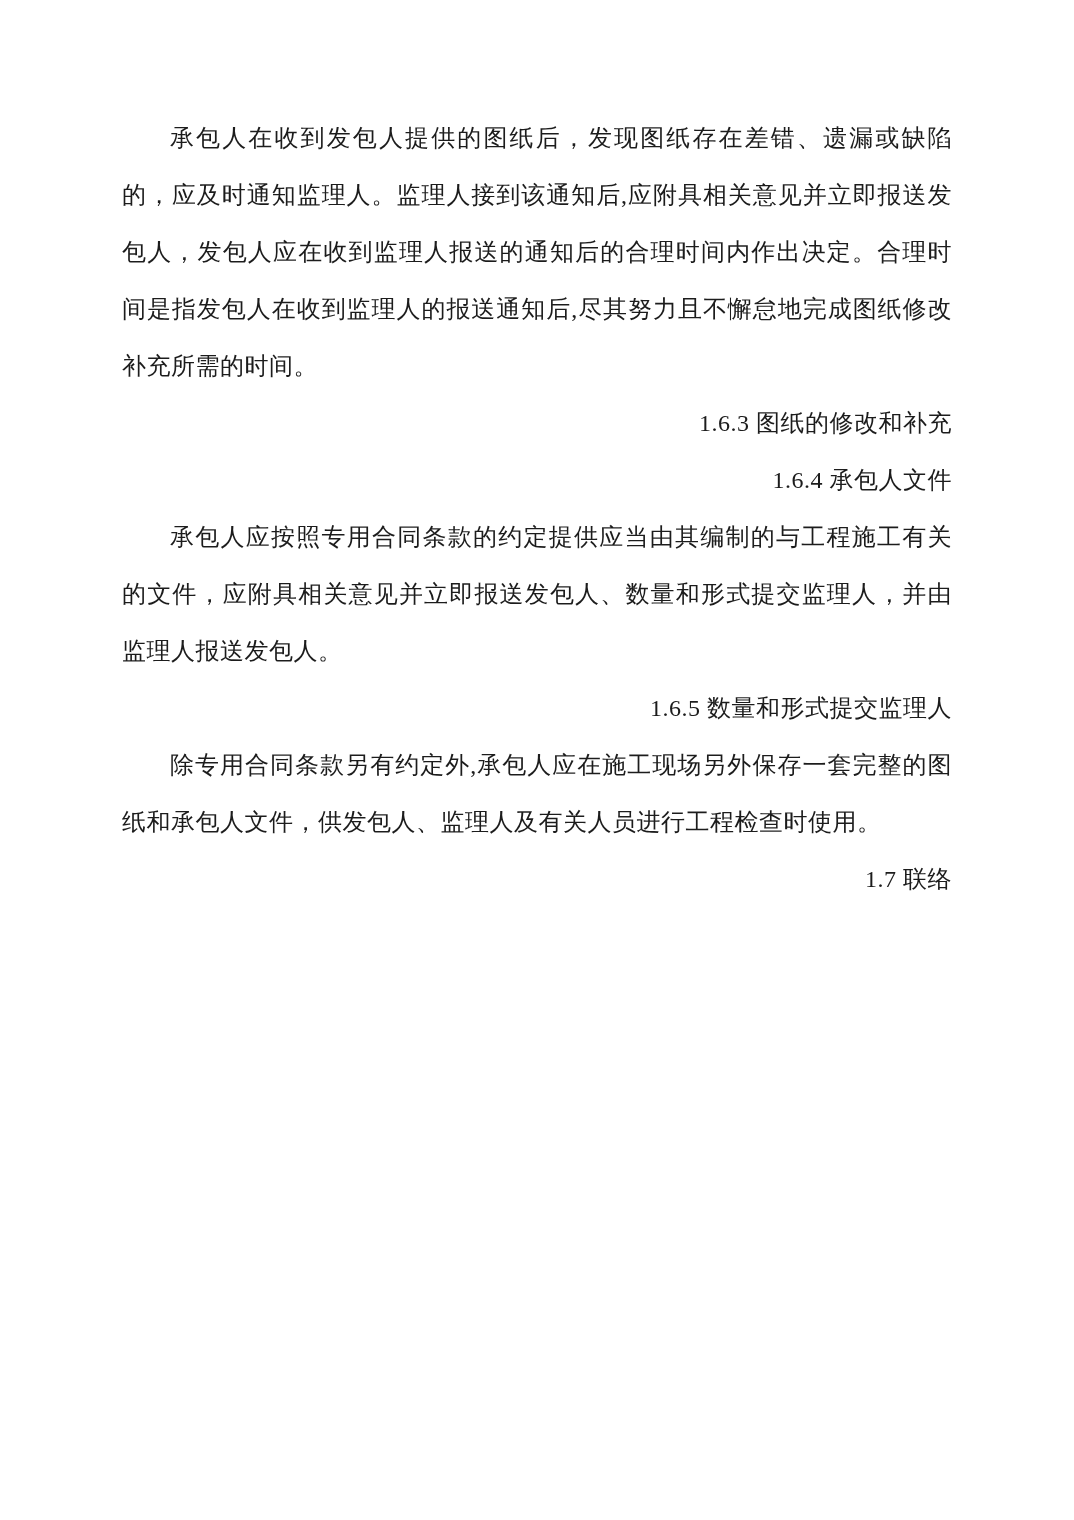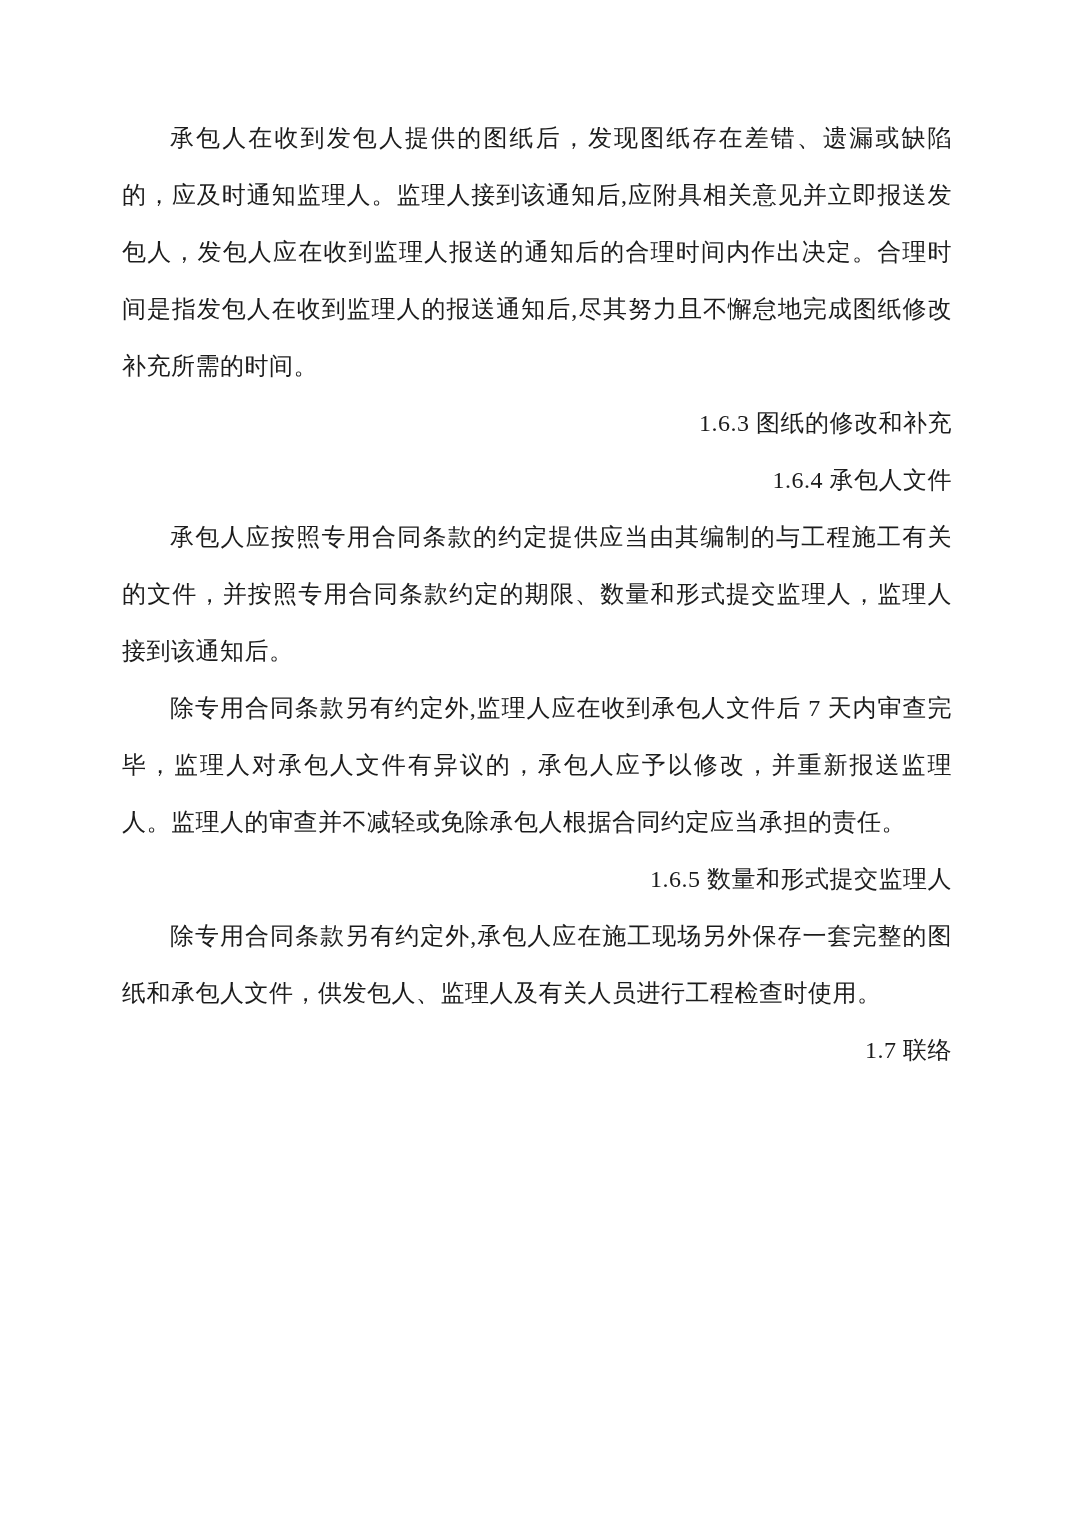--- a/index.html
+++ b/index.html
@@ -38,19 +38,18 @@
   }
 </style>
 </head>
 <body>
 
 <div class="page">
   <div class="doc">
     <p>承包人在收到发包人提供的图纸后，发现图纸存在差错、遗漏或缺陷的，应及时通知监理人。监理人接到该通知后,应附具相关意见并立即报送发包人，发包人应在收到监理人报送的通知后的合理时间内作出决定。合理时间是指发包人在收到监理人的报送通知后,尽其努力且不懈怠地完成图纸修改补充所需的时间。</p>
     <p class="heading">1.6.3 图纸的修改和补充</p>
     <p class="heading">1.6.4 承包人文件</p>
-    <p>承包人应按照专用合同条款的约定提供应当由其编制的与工程施工有关的文件，并按照专用合同条款约定的期限、数量和形式提交监理人，监理人接到该通知后。</p>
-    <p>除专用合同条款另有约定外,监理人应在收到承包人文件后 7 天内审查完毕，监理人对承包人文件有异议的，承包人应予以修改，并重新报送监理人。监理人的审查并不减轻或免除承包人根据合同约定应当承担的责任。</p>
+    <p>承包人应按照专用合同条款的约定提供应当由其编制的与工程施工有关的文件，应附具相关意见并立即报送发包人、数量和形式提交监理人，并由监理人报送发包人。</p>
     <p class="heading">1.6.5 数量和形式提交监理人</p>
     <p>除专用合同条款另有约定外,承包人应在施工现场另外保存一套完整的图纸和承包人文件，供发包人、监理人及有关人员进行工程检查时使用。</p>
     <p class="heading">1.7 联络</p>
   </div>
 </div>
 
 </body></html>

